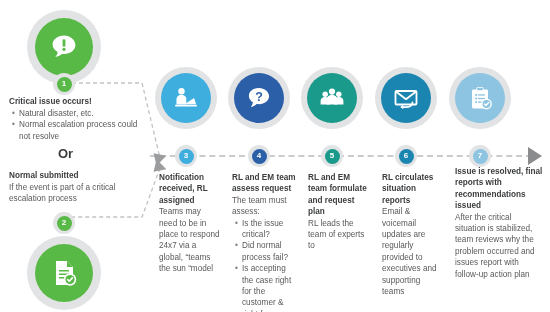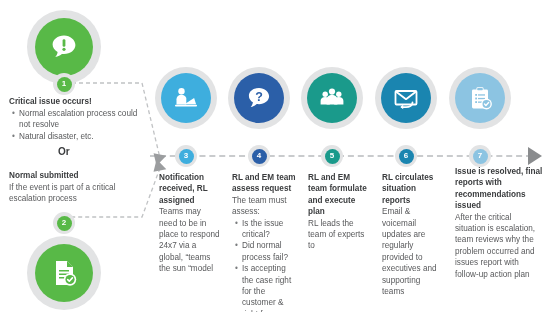--- a/index.html
+++ b/index.html
@@ -64,21 +64,21 @@
     position:absolute;width:0;height:0;
     border-top:7px solid transparent;
     border-bottom:7px solid transparent;
     border-right:11px solid #9b9d9f;
     z-index:3;
   }
 
   
   .tblock{position:absolute;font-size:8.2px;line-height:11.5px;color:#58595b;}
   .hd{font-weight:bold;color:#3a3c3e;}
-  .or{position:absolute;font-weight:bold;font-size:10px;color:#3a3c3e;}
+  .or{position:absolute;font-weight:bold;font-size:13px;color:#3a3c3e;}
   ul.bl{margin:0;padding:0 0 0 10px;list-style:none;}
   ul.bl li{position:relative;padding-left:0;margin:0;}
   ul.bl li:before{
     content:"\2022";position:absolute;left:-7px;top:0;color:#7b7d7f;
   }
   .col{position:absolute;font-size:8.2px;line-height:11.4px;color:#58595b;}
   .col .t{font-weight:bold;color:#3a3c3e;display:block;}
   svg{display:block;}
 </style>
 </head>
@@ -96,22 +96,22 @@
     </div>
   </div>
 
   <div class="badge" style="left:53px;top:73px;">
     <div class="inner" style="background:#58b947;">1</div>
   </div>
 
   <div class="tblock" style="left:9px;top:96px;width:140px;">
     <div class="hd">Critical issue occurs!</div>
     <ul class="bl">
+      <li>Natural disaster, etc.</li>
       <li>Normal escalation process could not resolve</li>
-      <li>Natural disaster, etc.</li>
     </ul>
   </div>
 
   <div class="or" style="left:58px;top:146px;">Or</div>
 
   <div class="tblock" style="left:9px;top:170px;width:140px;">
     <div class="hd">Normal submitted</div>
     <div>If the event is part of a critical escalation process</div>
   </div>
 
@@ -195,21 +195,21 @@
         <path d="M17.2 21.5v-3.8c0-2.1 2.0-3.7 4.6-3.7s4.6 1.6 4.6 3.7v3.8z" fill="#ffffff"></path>
         <circle cx="15" cy="8.6" r="3.1" fill="#ffffff"></circle>
         <path d="M9.6 21.5v-5.1c0-2.5 2.4-4.4 5.4-4.4s5.4 1.9 5.4 4.4v5.1z" fill="#ffffff"></path>
       </svg>
     </div>
   </div>
   <div class="badge" style="left:321px;top:145px;">
     <div class="inner" style="background:#1a9a8b;">5</div>
   </div>
   <div class="col" style="left:308px;top:172px;width:60px;">
-    <span class="t">RL and EM team formulate and execute plan</span>
+    <span class="t">RL and EM team formulate and request plan</span>
     <span>RL leads the team of experts to</span>
   </div>
 
   <div class="ring row-ring" style="left:375px;top:67px;">
     <div class="disc" style="background:#1a85b0;">
       <svg width="30" height="30" viewBox="0 0 30 30">
         <rect x="4.5" y="8" width="21" height="13.5" rx="1" fill="none" stroke="#ffffff" stroke-width="1.8"></rect>
         <path d="M5.2 8.8L15 16.2 24.8 8.8" fill="none" stroke="#ffffff" stroke-width="1.8" stroke-linecap="round" stroke-linejoin="round"></path>
         <path d="M21.5 19.5c0 3.0-3.0 4.6-6.5 4.6h-4.4" fill="none" stroke="#ffffff" stroke-width="1.8" stroke-linecap="round"></path>
         <path d="M12.2 21.6l-2.7 2.5 2.7 2.2z" fill="#ffffff"></path>
@@ -240,16 +240,16 @@
         <circle cx="21.5" cy="21" r="4.0" fill="#8cc4e2"></circle>
         <path d="M19.5 21.1l1.4 1.4 2.7-2.9" stroke="#ffffff" stroke-width="1.4" fill="none" stroke-linecap="round" stroke-linejoin="round"></path>
       </svg>
     </div>
   </div>
   <div class="badge" style="left:469px;top:145px;">
     <div class="inner" style="background:#8cc4e2;">7</div>
   </div>
   <div class="col" style="left:455px;top:166px;width:88px;">
     <span class="t">Issue is resolved, final reports with recommendations issued</span>
-    <span>After the critical situation is escalation, team reviews why the problem occurred and issues report with follow-up action plan</span>
+    <span>After the critical situation is stabilized, team reviews why the problem occurred and issues report with follow-up action plan</span>
   </div>
 
 </div>
 
 </body></html>

